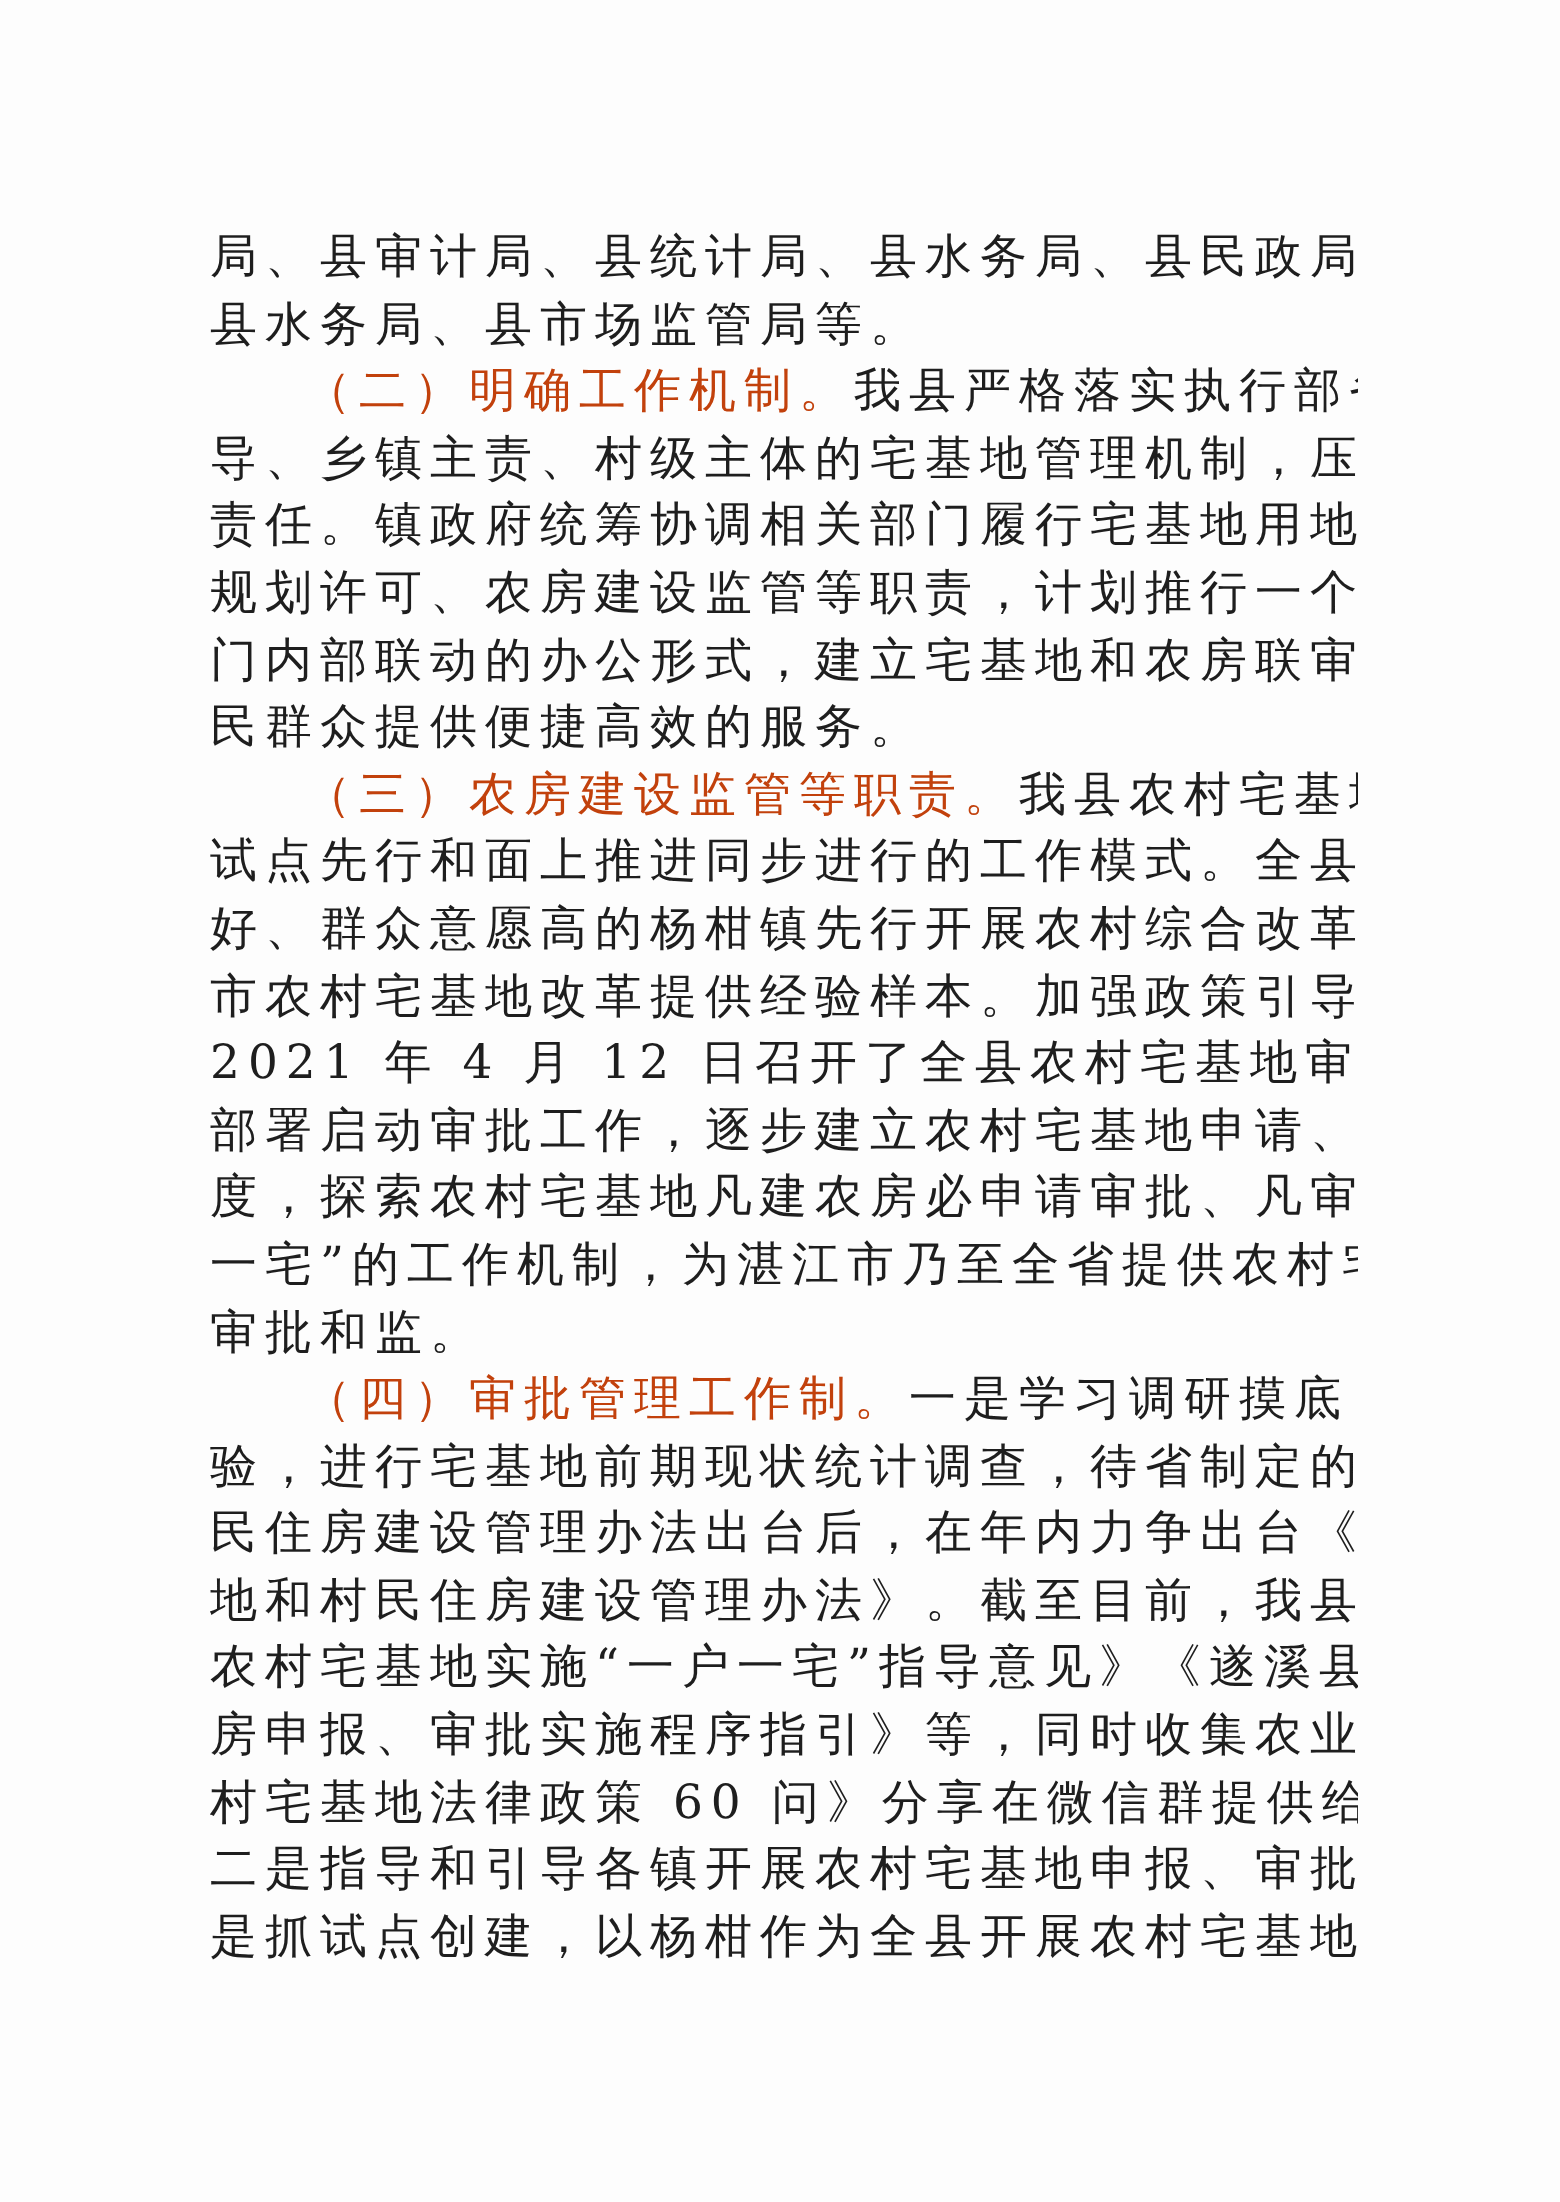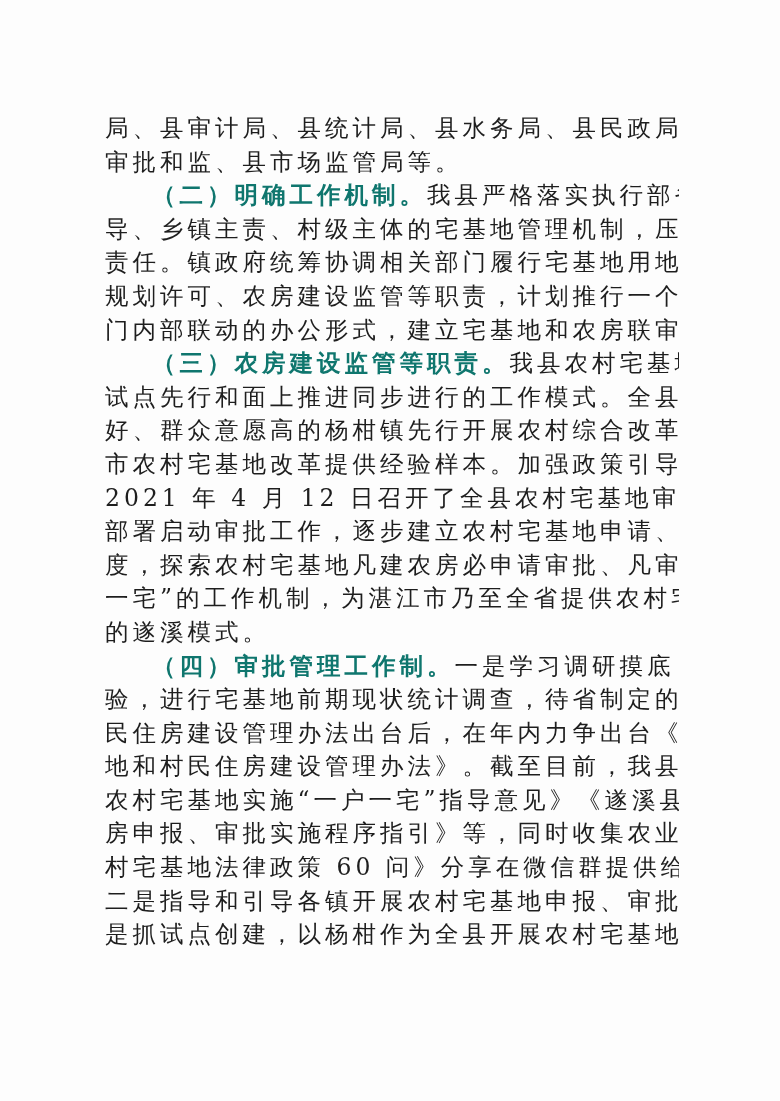--- a/index.html
+++ b/index.html
@@ -36,52 +36,53 @@
       text-align-last: justify;
     }
     .line.last {
       text-align-last: left;
     }
     .line.indent {
       padding-left: 47px;
     }
     .heading {
       font-family: "DejaVu Serif", "Liberation Serif", serif;
-      color: #0f766e;
-      font-weight: bold;
+      color: #c2410c;
+      font-weight: normal;
     }
   </style>
 </head>
 <body>
 
 <div class="page">
 
   <div>
     <span class="line">局、县审计局、县统计局、县水务局、县民政局、县人社局、县</span>
-    <span class="line last">审批和监、县市场监管局等。</span>
+    <span class="line last">县水务局、县市场监管局等。</span>
   </div>
 
   <div>
     <span class="line indent"><span class="heading">（二）明确工作机制。</span><span>我县严格落实执行部省指导、市县主</span></span>
     <span class="line">导、乡镇主责、村级主体的宅基地管理机制，压实基层政府属地</span>
     <span class="line">责任。镇政府统筹协调相关部门履行宅基地用地审查、乡村建设</span>
     <span class="line">规划许可、农房建设监管等职责，计划推行一个窗口受理、多部</span>
     <span class="line">门内部联动的办公形式，建立宅基地和农房联审联办制度，为农</span>
+    <span class="line last">民群众提供便捷高效的服务。</span>
   </div>
 
   <div>
     <span class="line indent"><span class="heading">（三）农房建设监管等职责。</span><span>我县农村宅基地改革工作，实行</span></span>
     <span class="line">试点先行和面上推进同步进行的工作模式。全县选择基础条件</span>
     <span class="line">好、群众意愿高的杨柑镇先行开展农村综合改革试点镇，为湛江</span>
     <span class="line">市农村宅基地改革提供经验样本。加强政策引导和业务培训，</span>
     <span class="line">2021 年 4 月 12 日召开了全县农村宅基地审批工作推进会，全面</span>
     <span class="line">部署启动审批工作，逐步建立农村宅基地申请、审批管理工作制</span>
     <span class="line">度，探索农村宅基地凡建农房必申请审批、凡审批必落实“一户</span>
     <span class="line">一宅”的工作机制，为湛江市乃至全省提供农村宅基地审批管理</span>
-    <span class="line last">的遂溪模式。</span>
+    <span class="line last">审批和监。</span>
   </div>
 
   <div>
     <span class="line indent"><span class="heading">（四）审批管理工作制。</span><span>一是学习调研摸底，借鉴兄弟县区经</span></span>
     <span class="line">验，进行宅基地前期现状统计调查，待省制定的农村宅基地和村</span>
     <span class="line">民住房建设管理办法出台后，在年内力争出台《遂溪县农村宅基</span>
     <span class="line">地和村民住房建设管理办法》。截至目前，我县已出台《遂溪县</span>
     <span class="line">农村宅基地实施“一户一宅”指导意见》《遂溪县农村宅基地建</span>
     <span class="line">房申报、审批实施程序指引》等，同时收集农业农村部印发的《农</span>
     <span class="line">村宅基地法律政策 60 问》分享在微信群提供给大家学习参考；</span>

